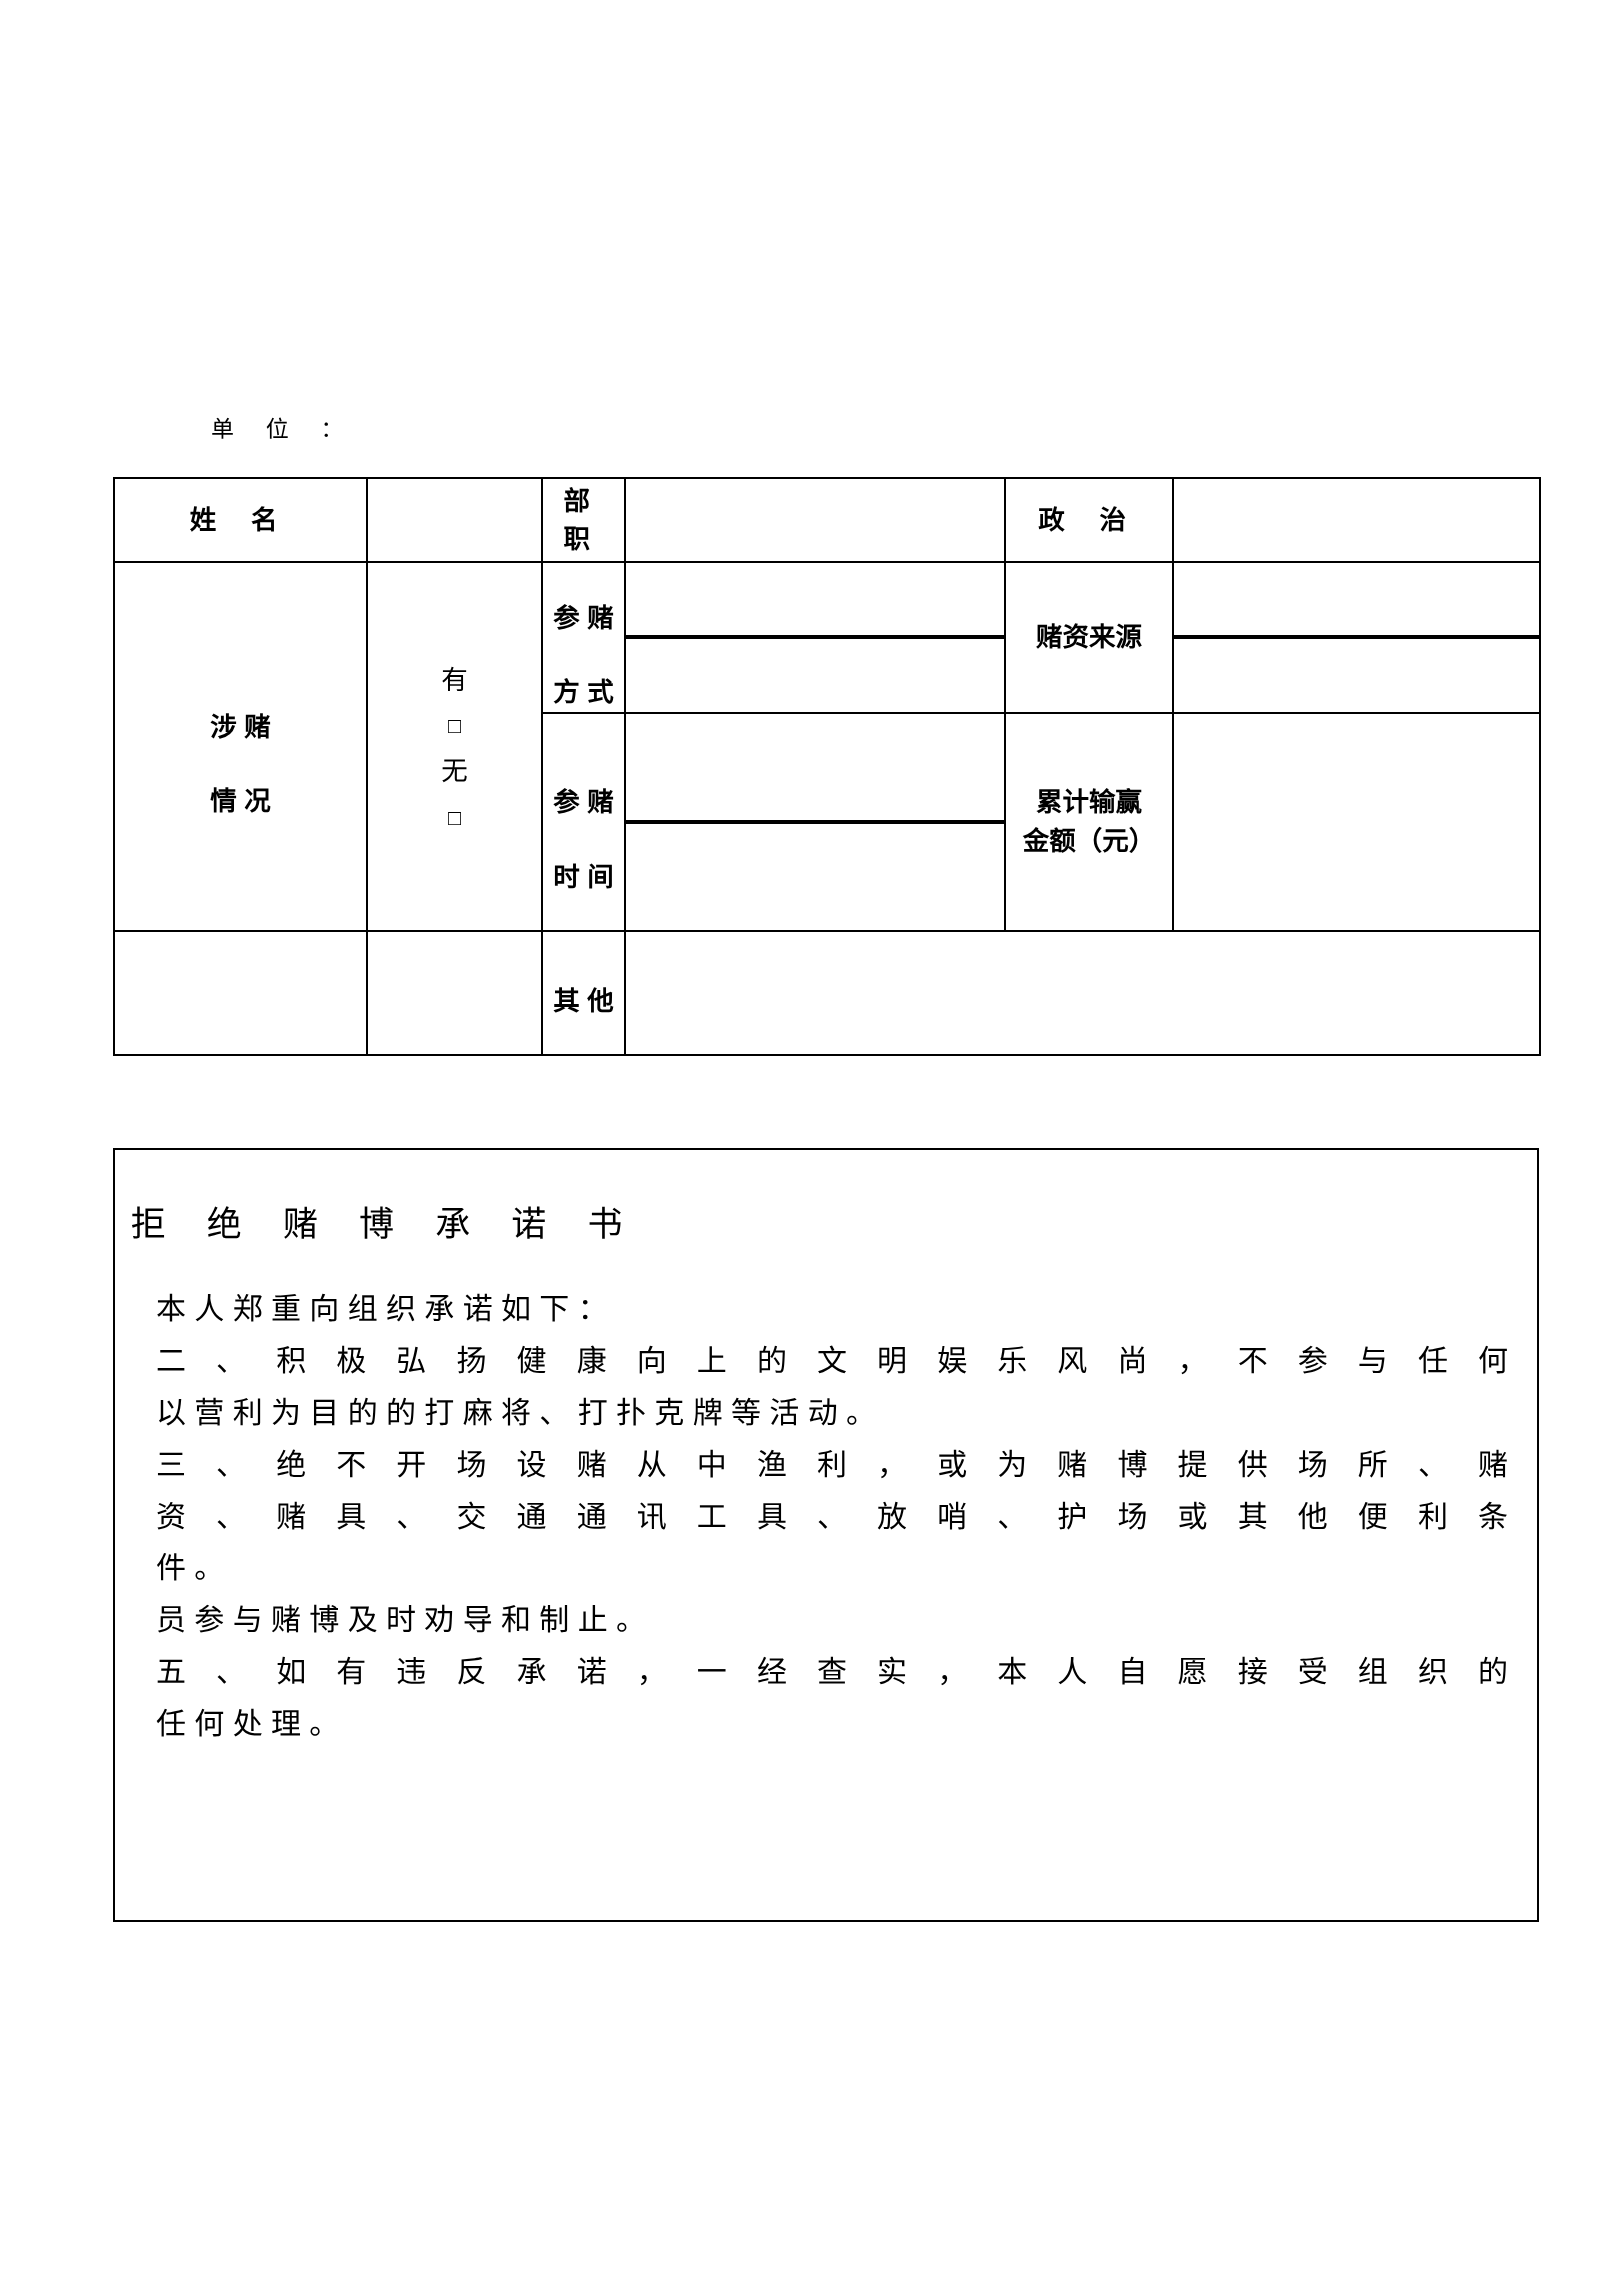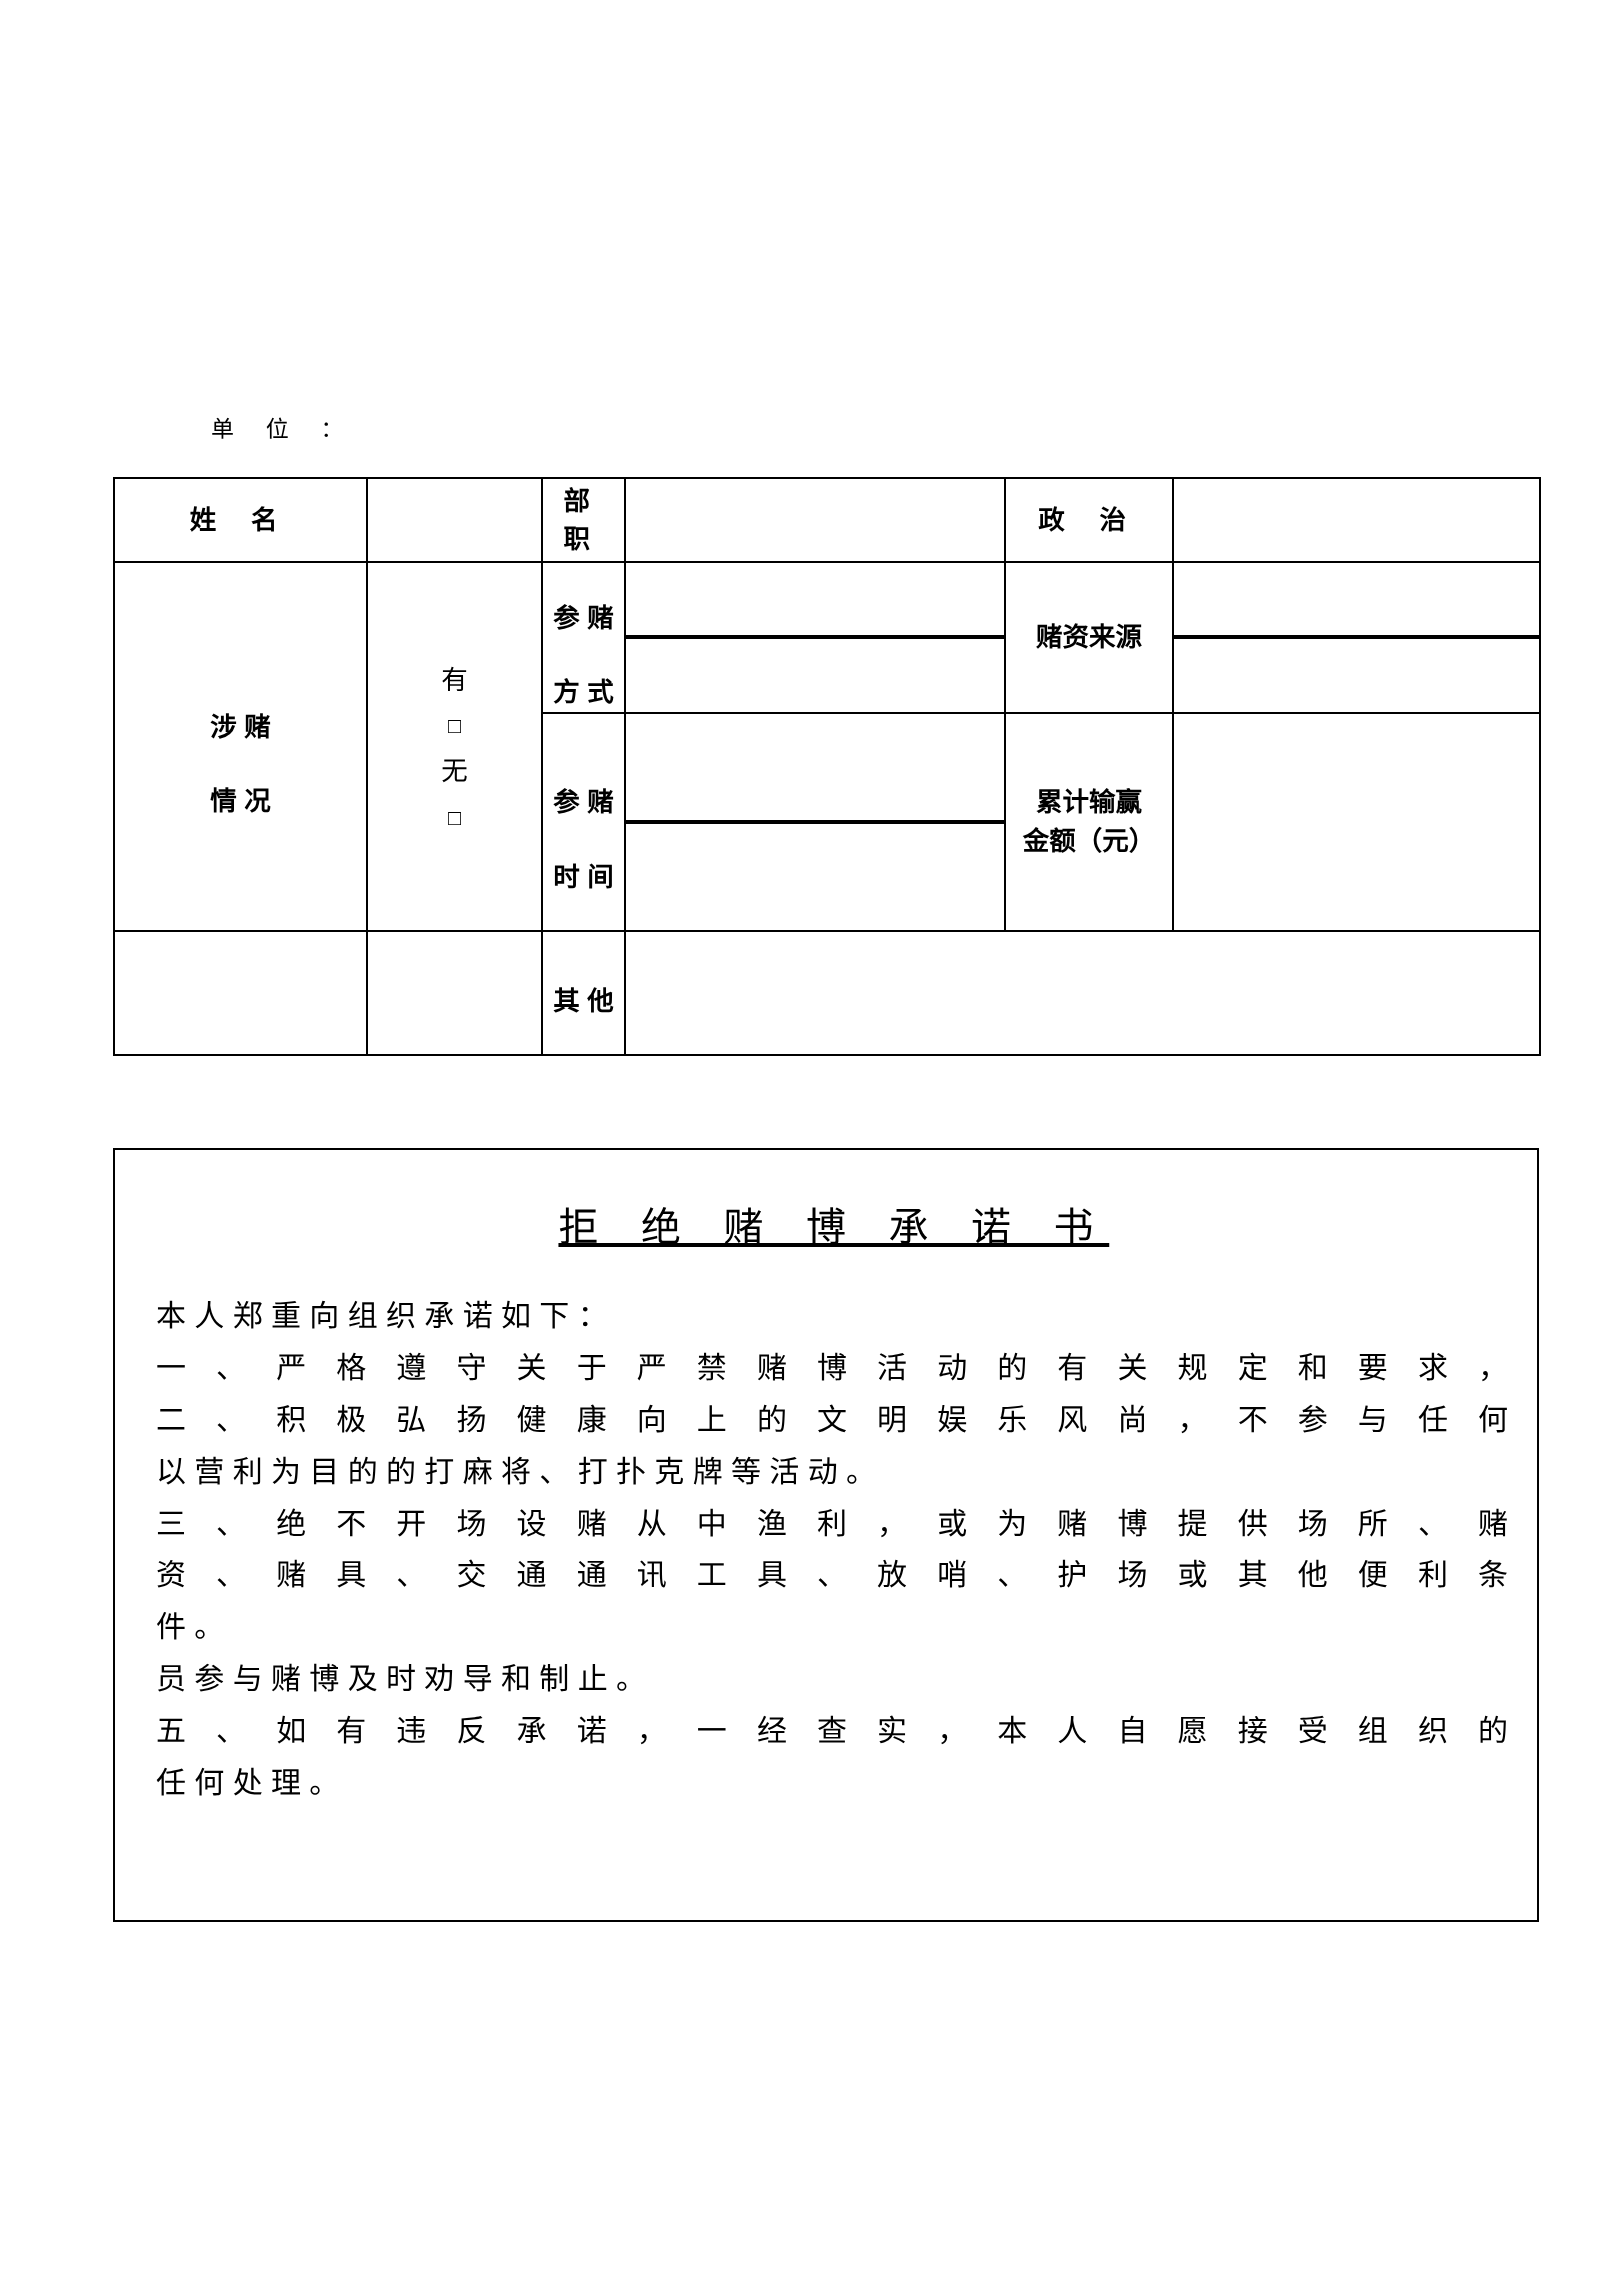--- a/index.html
+++ b/index.html
@@ -118,27 +118,26 @@
     position: absolute;
     left: 113px;
     top: 1148px;
     width: 1426px;
     height: 774px;
     border: 2px solid #000000;
     box-sizing: border-box;
   }
   .pledge-title {
     margin-top: 45px;
-    text-align: center;
-    font-size: 40px;
+    text-align: left;
+    font-size: 35px;
     font-weight: 400;
     letter-spacing: 15.7px;
     text-indent: 15.7px;
     white-space: nowrap;
-    text-decoration: underline;
   }
   .pledge-body {
     margin: 37px 0 0 0;
     padding: 0 29px 0 41px;
   }
   .pledge-body p {
     margin: 0;
     font-size: 30px;
     font-weight: 400;
     line-height: 1.73;
@@ -277,21 +276,20 @@
         </td>
         <td class="blank" colspan="3"></td>
       </tr>
     </tbody>
   </table>
 
   <div class="pledge-box">
     <div class="pledge-title">拒 绝 赌 博 承 诺 书</div>
     <div class="pledge-body">
       <p>本 人 郑 重 向 组 织 承 诺 如 下 ：</p>
-      <p class="just">一 、 严 格 遵 守 关 于 严 禁 赌 博 活 动 的 有 关 规 定 和 要 求 ，</p>
       <p class="just">二 、 积 极 弘 扬 健 康 向 上 的 文 明 娱 乐 风 尚 ， 不 参 与 任 何</p>
       <p>以 营 利 为 目 的 的 打 麻 将 、 打 扑 克 牌 等 活 动 。</p>
       <p class="just">三 、 绝 不 开 场 设 赌 从 中 渔 利 ， 或 为 赌 博 提 供 场 所 、 赌</p>
       <p class="just">资 、 赌 具 、 交 通 通 讯 工 具 、 放 哨 、 护 场 或 其 他 便 利 条</p>
       <p>件 。</p>
       <p>员 参 与 赌 博 及 时 劝 导 和 制 止 。</p>
       <p class="just">五 、 如 有 违 反 承 诺 ， 一 经 查 实 ， 本 人 自 愿 接 受 组 织 的</p>
       <p>任 何 处 理 。</p>
     </div>
   </div>

